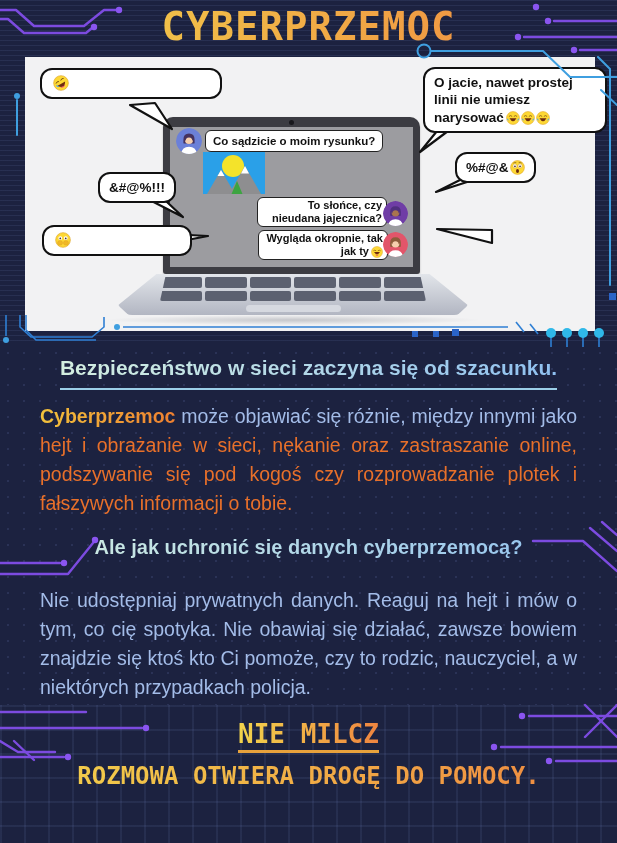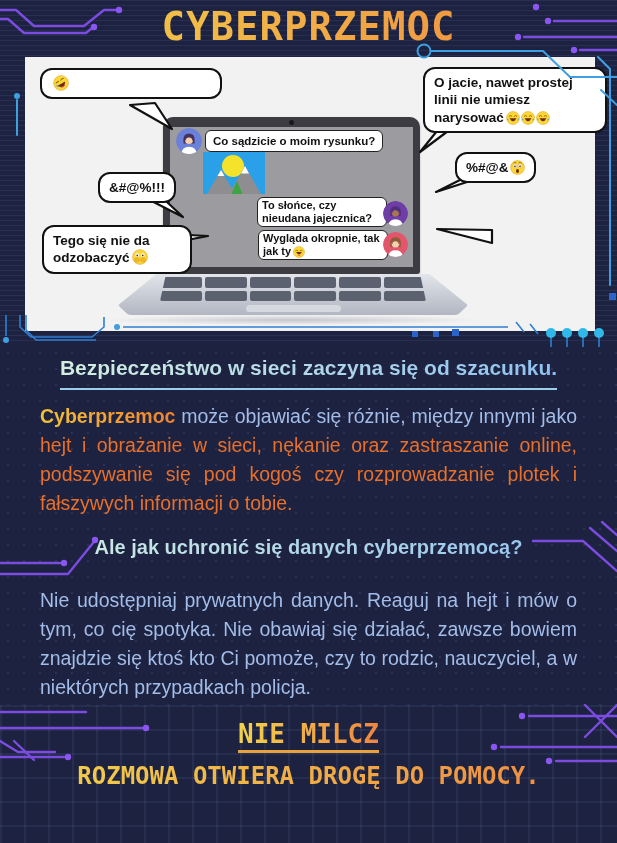--- a/index.html
+++ b/index.html
@@ -45,21 +45,21 @@
   .touchpad{position:absolute;left:128px;top:31px;width:95px;height:7px;background:#d6d9e0;border-radius:4px;}
   .laptop-shadow{position:absolute;left:78px;top:258px;width:380px;height:10px;border-radius:50%;
     background:radial-gradient(ellipse,rgba(40,45,60,.22),transparent 70%);}
   
   .avatar{position:absolute;border-radius:50%;overflow:hidden;z-index:3;}
   .avatar svg{display:block;width:100%;height:100%;}
   .av-a{left:151px;top:71px;width:26px;height:26px;}
   .av-b{left:358px;top:144px;width:25px;height:25px;}
   .av-c{left:358px;top:175px;width:25px;height:25px;}
   .msg{position:absolute;background:#fff;border:1.5px solid #222;border-radius:6px;color:#111;
-    font-weight:bold;text-align:left;z-index:3;display:flex;align-items:center;justify-content:center;}
+    font-weight:bold;text-align:right;z-index:3;display:flex;align-items:center;justify-content:center;}
   .m1{left:180px;top:73px;height:20px;padding:0 7px;font-size:11.5px;white-space:nowrap;}
   .m2{left:232px;top:140px;width:120px;padding:1px 4px;font-size:11px;line-height:1.2;}
   .m3{left:233px;top:173px;width:120px;padding:1px 4px;font-size:11px;line-height:1.2;}
   .drawing{position:absolute;left:178px;top:95px;width:62px;height:42px;z-index:3;}
   .drawing svg{display:block;width:100%;height:100%;}
   
   .tails{position:absolute;left:0;top:0;width:570px;height:274px;z-index:3;}
   .tails polygon{fill:#fff;stroke:#111;stroke-width:2.2;stroke-linejoin:round;}
   .bubble{position:absolute;background:#fff;border:2.5px solid #111;border-radius:12px;color:#111;
     font-weight:bold;font-size:13.5px;line-height:1.28;text-align:center;padding:5px 9px;z-index:4;}
@@ -245,21 +245,21 @@
             <circle cx="13.4" cy="8" r="2.7" fill="#fff" stroke="#c8922a" stroke-width="0.5"></circle>
             <circle cx="6.6" cy="8.4" r="1.2" fill="#4e342e"></circle>
             <circle cx="13.4" cy="8.4" r="1.2" fill="#4e342e"></circle>
             <path d="M4.4,4.2 q2,-1.4 4,-0.6" stroke="#795012" stroke-width="0.9" fill="none"></path>
             <path d="M11.6,3.6 q2,-0.8 4,0.6" stroke="#795012" stroke-width="0.9" fill="none"></path>
             <ellipse cx="10" cy="14.6" rx="2" ry="2.6" fill="#6d2c10"></ellipse>
           </svg>
         </span>
     </div>
     <div class="bubble b5">
-      <span>Tego się nie da odzobaczyć</span><span class="emoji">
+      <span class="emoji">
           <svg width="16" height="16" viewBox="0 0 20 20">
             <circle cx="10" cy="10" r="9.2" fill="#fdd835" stroke="#e0a52a" stroke-width="0.8"></circle>
             <circle cx="6.6" cy="7.6" r="2.4" fill="#fff"></circle>
             <circle cx="13.4" cy="7.6" r="2.4" fill="#fff"></circle>
             <circle cx="6.6" cy="8" r="1.1" fill="#4e342e"></circle>
             <circle cx="13.4" cy="8" r="1.1" fill="#4e342e"></circle>
             <rect x="3.2" y="10.8" width="6.2" height="5.6" rx="2.6" fill="#f0b825" stroke="#d89b28" stroke-width="0.5"></rect>
             <rect x="10.6" y="10.8" width="6.2" height="5.6" rx="2.6" fill="#f0b825" stroke="#d89b28" stroke-width="0.5"></rect>
           </svg>
         </span>

